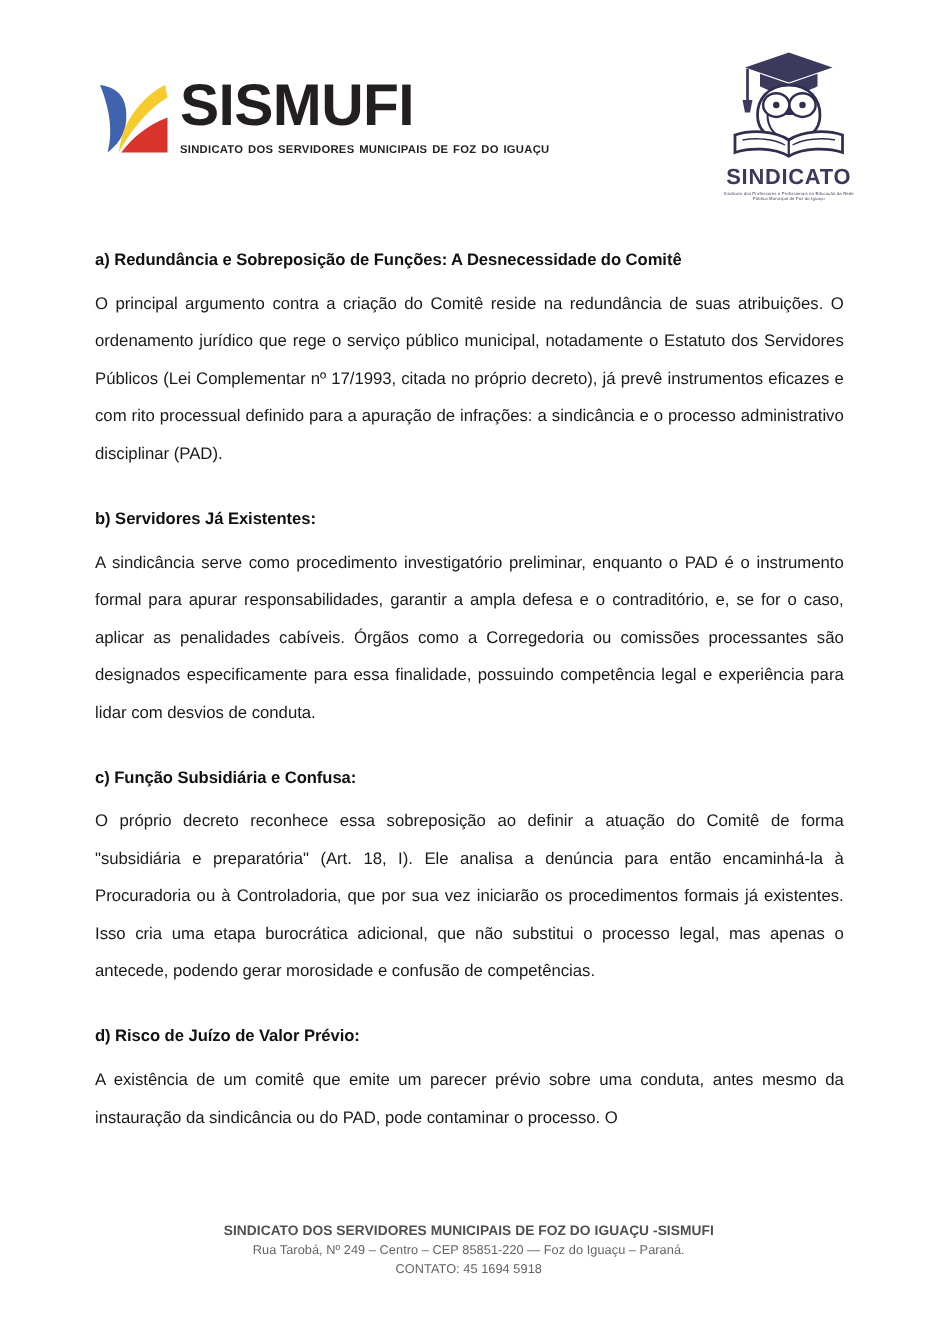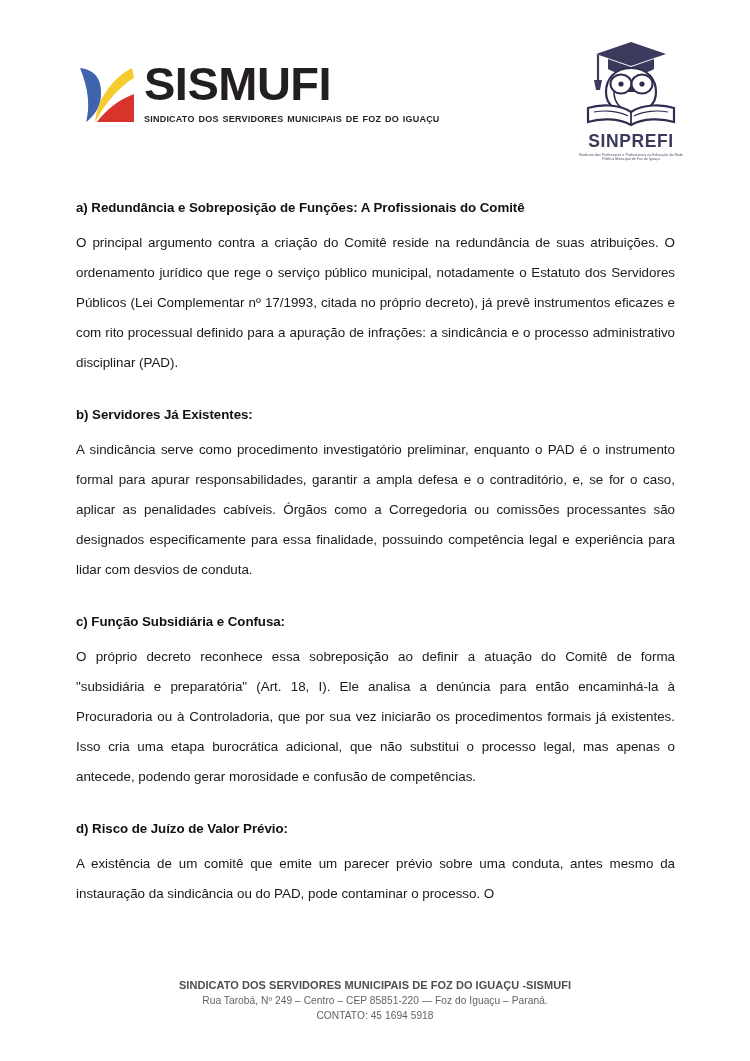--- a/index.html
+++ b/index.html
@@ -211,29 +211,29 @@
 
         <path d="M61 57 L57 64 L65 64 Z" fill="#2f2e4f"></path>
 
         <path d="M44 64 C44 74, 50 81, 58 83" stroke="#2f2e4f" stroke-width="1.6" fill="none"></path>
 
         <path d="M61 84 C49 76, 30 76, 18 80 L18 94 C30 90, 49 90, 61 97 C73 90, 92 90, 104 94 L104 80 C92 76, 73 76, 61 84 Z" fill="#ffffff" stroke="#2f2e4f" stroke-width="2.2"></path>
         <path d="M61 84 L61 97" stroke="#2f2e4f" stroke-width="1.8"></path>
         <path d="M24 84 C35 82, 49 83, 58 88" stroke="#2f2e4f" stroke-width="1.1" fill="none"></path>
         <path d="M98 84 C87 82, 73 83, 64 88" stroke="#2f2e4f" stroke-width="1.1" fill="none"></path>
       </svg>
-      <div class="sinprefi-name">SINPREFI</div>
+      <div class="sinprefi-name">SINDICATO</div>
       <div class="sinprefi-tagline">Sindicato dos Professores e Profissionais na Educação da Rede Pública Municipal de Foz do Iguaçu</div>
     </div>
   </div>
 
   <div class="content">
 
     <div class="section">
-      <p class="section-heading">a) Redundância e Sobreposição de Funções: A Profissionais do Comitê</p>
+      <p class="section-heading">a) Redundância e Sobreposição de Funções: A Desnecessidade do Comitê</p>
       <p class="section-body">O principal argumento contra a criação do Comitê reside na redundância de suas atribuições. O ordenamento jurídico que rege o serviço público municipal, notadamente o Estatuto dos Servidores Públicos (Lei Complementar nº 17/1993, citada no próprio decreto), já prevê instrumentos eficazes e com rito processual definido para a apuração de infrações: a sindicância e o processo administrativo disciplinar (PAD).</p>
     </div>
 
     <div class="section">
       <p class="section-heading">b) Servidores Já Existentes:</p>
       <p class="section-body">A sindicância serve como procedimento investigatório preliminar, enquanto o PAD é o instrumento formal para apurar responsabilidades, garantir a ampla defesa e o contraditório, e, se for o caso, aplicar as penalidades cabíveis. Órgãos como a Corregedoria ou comissões processantes são designados especificamente para essa finalidade, possuindo competência legal e experiência para lidar com desvios de conduta.</p>
     </div>
 
     <div class="section">
       <p class="section-heading">c) Função Subsidiária e Confusa:</p>

